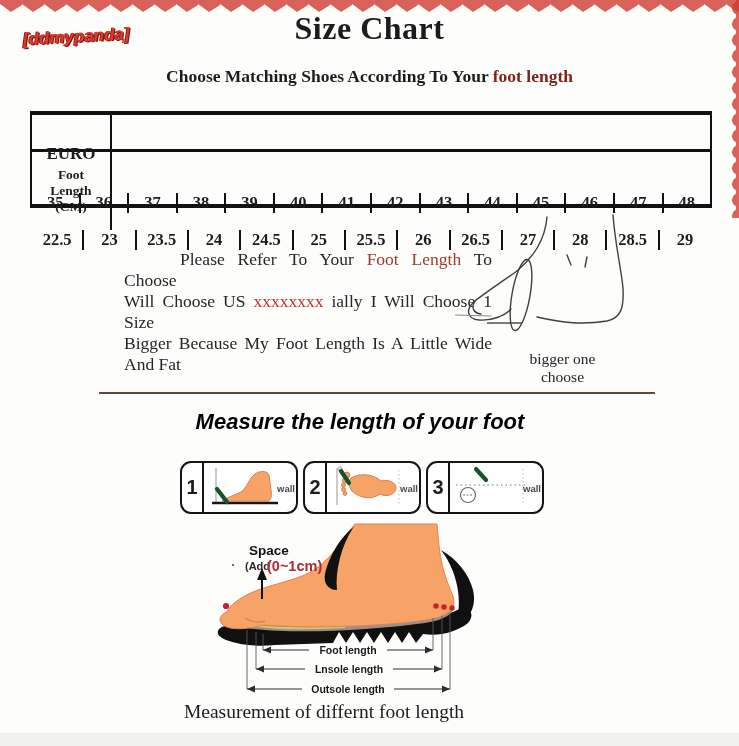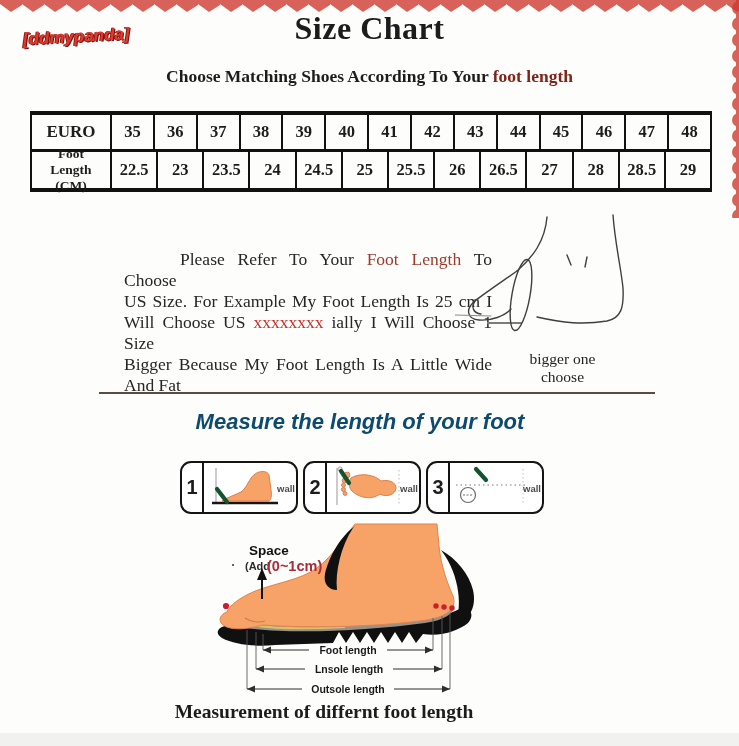--- a/index.html
+++ b/index.html
@@ -17,65 +17,65 @@
     transform:rotate(-3deg);text-shadow:1px 1px 0 #7a1511,-1px 0 0 #8a1a14;}
 
   
   #page-title{left:0;top:10px;width:739px;text-align:center;font-size:32px;font-weight:bold;letter-spacing:.5px;}
   #subtitle{left:0;top:66px;width:739px;text-align:center;font-size:17.5px;font-weight:bold;}
   #subtitle .hl{color:#7e2419;}
 
   
   #size-table{left:30px;top:111px;width:678px;border:2px solid #111;
     border-top:4px solid #111;border-bottom:4px solid #111;display:flex;flex-direction:column;}
-  .trow{display:flex;align-items:stretch;}
+  .trow{display:flex;align-items:stretch;flex-direction:column;}
   .trow.first{border-bottom:3.5px solid #111;}
   .thead{width:78px;flex:0 0 78px;display:flex;flex-direction:column;justify-content:center;
     text-align:center;font-weight:bold;border-right:2.5px solid #111;}
   .trow.first .thead{font-size:17px;}
   .thead .sub{font-size:13.5px;line-height:1.18;font-weight:bold;}
   .tcell{flex:1 1 0;display:flex;align-items:center;justify-content:center;
     font-weight:bold;font-size:16.5px;}
   .tcell + .tcell{border-left:2.5px solid #111;}
   .trow.first{height:34px;}
-  .trow.second{height:36px;}
+  .trow.second{height:52px;}
 
   
   #attention-heading{left:104px;top:230px;font-size:17px;color:#a33527;}
   #attention-para{left:84px;top:249px;width:408px;font-size:17.5px;line-height:21px;color:#262626;}
   .jline{text-align:justify;text-align-last:justify;margin-left:40px;}
   .jline.indent{text-indent:56px;}
   .jline.last{text-align:left;text-align-last:left;}
   .red-a{color:#9c3a2c;}
   .red-b{color:#c23028;}
   #wide-dash{left:487px;top:322px;width:35px;height:2px;background:#7c7c7c;}
 
   
   #bigger-note{left:500px;top:350px;width:125px;text-align:center;font-size:15.5px;line-height:18px;color:#242424;}
 
   
   #mid-rule{left:99px;top:392px;width:556px;height:2px;background:#5d4b40;}
   #measure-heading{left:60px;top:409px;width:600px;text-align:center;
     font-family:"Liberation Sans",sans-serif;font-weight:bold;font-style:italic;
-    font-size:22px;color:#0c4a6e;}
+    font-size:22px;color:#000000;}
 
   
   #steps{left:180px;top:461px;display:flex;gap:5px;}
   .step{position:relative;width:118px;height:53px;border:2.5px solid #141414;border-radius:11px;
     background:#fff;display:flex;align-items:stretch;box-sizing:border-box;}
   .step-num{flex:0 0 20px;display:flex;align-items:center;justify-content:center;
     font-family:"Liberation Sans",sans-serif;font-weight:bold;font-size:20px;
     border-right:2px solid #141414;}
   .step-art{flex:1 1 auto;position:relative;}
   .wall-label{position:absolute;right:1px;top:50%;transform:translateY(-50%);
     font-family:"Liberation Sans",sans-serif;font-size:9.5px;font-weight:bold;color:#4a4a4a;}
 
   
   #big-diagram{left:205px;top:522px;}
-  #caption{left:0;top:701px;width:648px;text-align:center;font-size:19.5px;font-weight:bold;}
+  #caption{left:0;top:701px;width:648px;text-align:center;font-size:19.5px;font-weight:normal;}
   #bottom-strip{left:0;top:733px;width:739px;height:13px;background:#f1f1ef;}
   svg text{font-family:"Liberation Sans",sans-serif;}
 </style>
 </head>
 <body>
 
 <div id="canvas">
 
   <svg id="top-border" class="abs" width="739" height="13">
     <defs>
@@ -143,21 +143,20 @@
           <div class="tcell">27</div>
           <div class="tcell">28</div>
           <div class="tcell">28.5</div>
           <div class="tcell">29</div>
         </div>
     </div>
   </div>
 
   <div id="attention-para" class="abs">
     <div class="jline indent"><span>Please Refer To Your </span><span class="red-a">Foot Length</span><span> To Choose</span></div>
-    <div class="jline">US Size. For Example My Foot Length Is 25 cm I</div>
     <div class="jline"><span>Will Choose US </span><span class="red-b">xxxxxxxx</span><span> ially I Will Choose 1 Size</span></div>
     <div class="jline">Bigger Because My Foot Length Is A Little Wide</div>
     <div class="jline last">And Fat</div>
   </div>
   <div id="wide-dash" class="abs"></div>
 
   <svg class="abs" style="left:455px;top:213px;" width="210" height="135" viewBox="0 0 210 135">
     <g fill="none" stroke="#3f3f3f" stroke-width="1.4" stroke-linecap="round">
       <path d="M 92,4 C 90,28 78,44 62,58"></path>
       <path d="M 158,2 C 160,30 166,55 168,75 C 169,95 166,105 152,108 C 128,112 108,110 82,104"></path>

